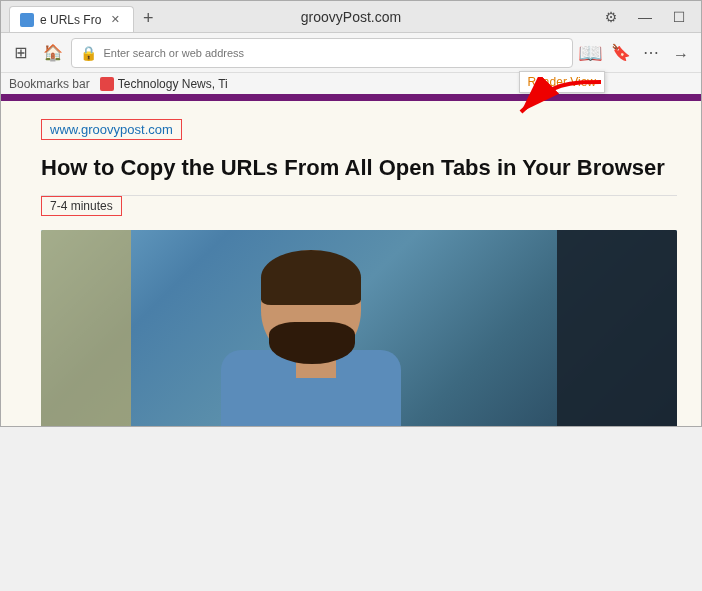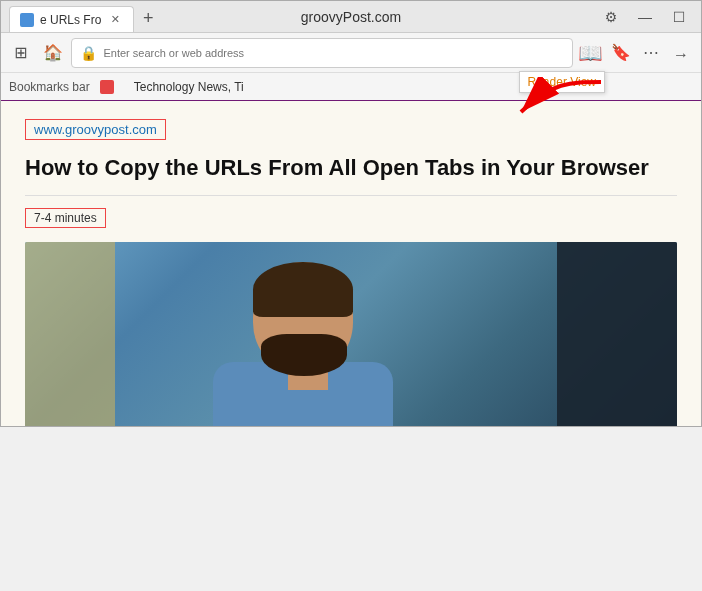--- a/index.html
+++ b/index.html
@@ -169,65 +169,64 @@
     }
 
     
     .bookmarks-bar {
       background: #f5f5f5;
       height: 28px;
       display: flex;
       align-items: center;
       padding: 0 8px;
       gap: 6px;
-      border-bottom: 1px solid #701a75;
+      border-bottom: 7px solid #701a75;
       font-size: 12px;
       color: #333;
       overflow: hidden;
     }
     .bookmarks-label { color: #555; font-size: 12px; }
     .bookmark-item {
       display: flex;
       align-items: center;
-      gap: 20px;
+      gap: 4px;
       cursor: pointer;
       padding: 0 4px;
       height: 22px;
       border-radius: 3px;
     }
     .bookmark-favicon {
       width: 14px;
       height: 14px;
       border-radius: 2px;
       background: #e44;
       flex-shrink: 0;
     }
 
     
     .content-area {
       flex: 1;
       background: #faf8f0;
       overflow: hidden;
-      padding: 18px 24px 0 24px;
+      padding: 18px 24px 0 40px;
       position: relative;
     }
     .site-url-badge {
       display: inline-block;
       border: 1.5px solid #e44;
       color: #1a6fb5;
       font-size: 13px;
       padding: 2px 8px;
       margin-bottom: 14px;
       cursor: pointer;
     }
     .article-title {
       font-size: 22px;
       font-weight: bold;
       color: #111;
-      margin-bottom: 12px;
       line-height: 1.3;
       border-bottom: 1px solid #ddd;
       padding-bottom: 12px;
     }
     .time-badge {
       display: inline-block;
       border: 1.5px solid #e44;
       color: #333;
       font-size: 12px;
       padding: 2px 8px;

